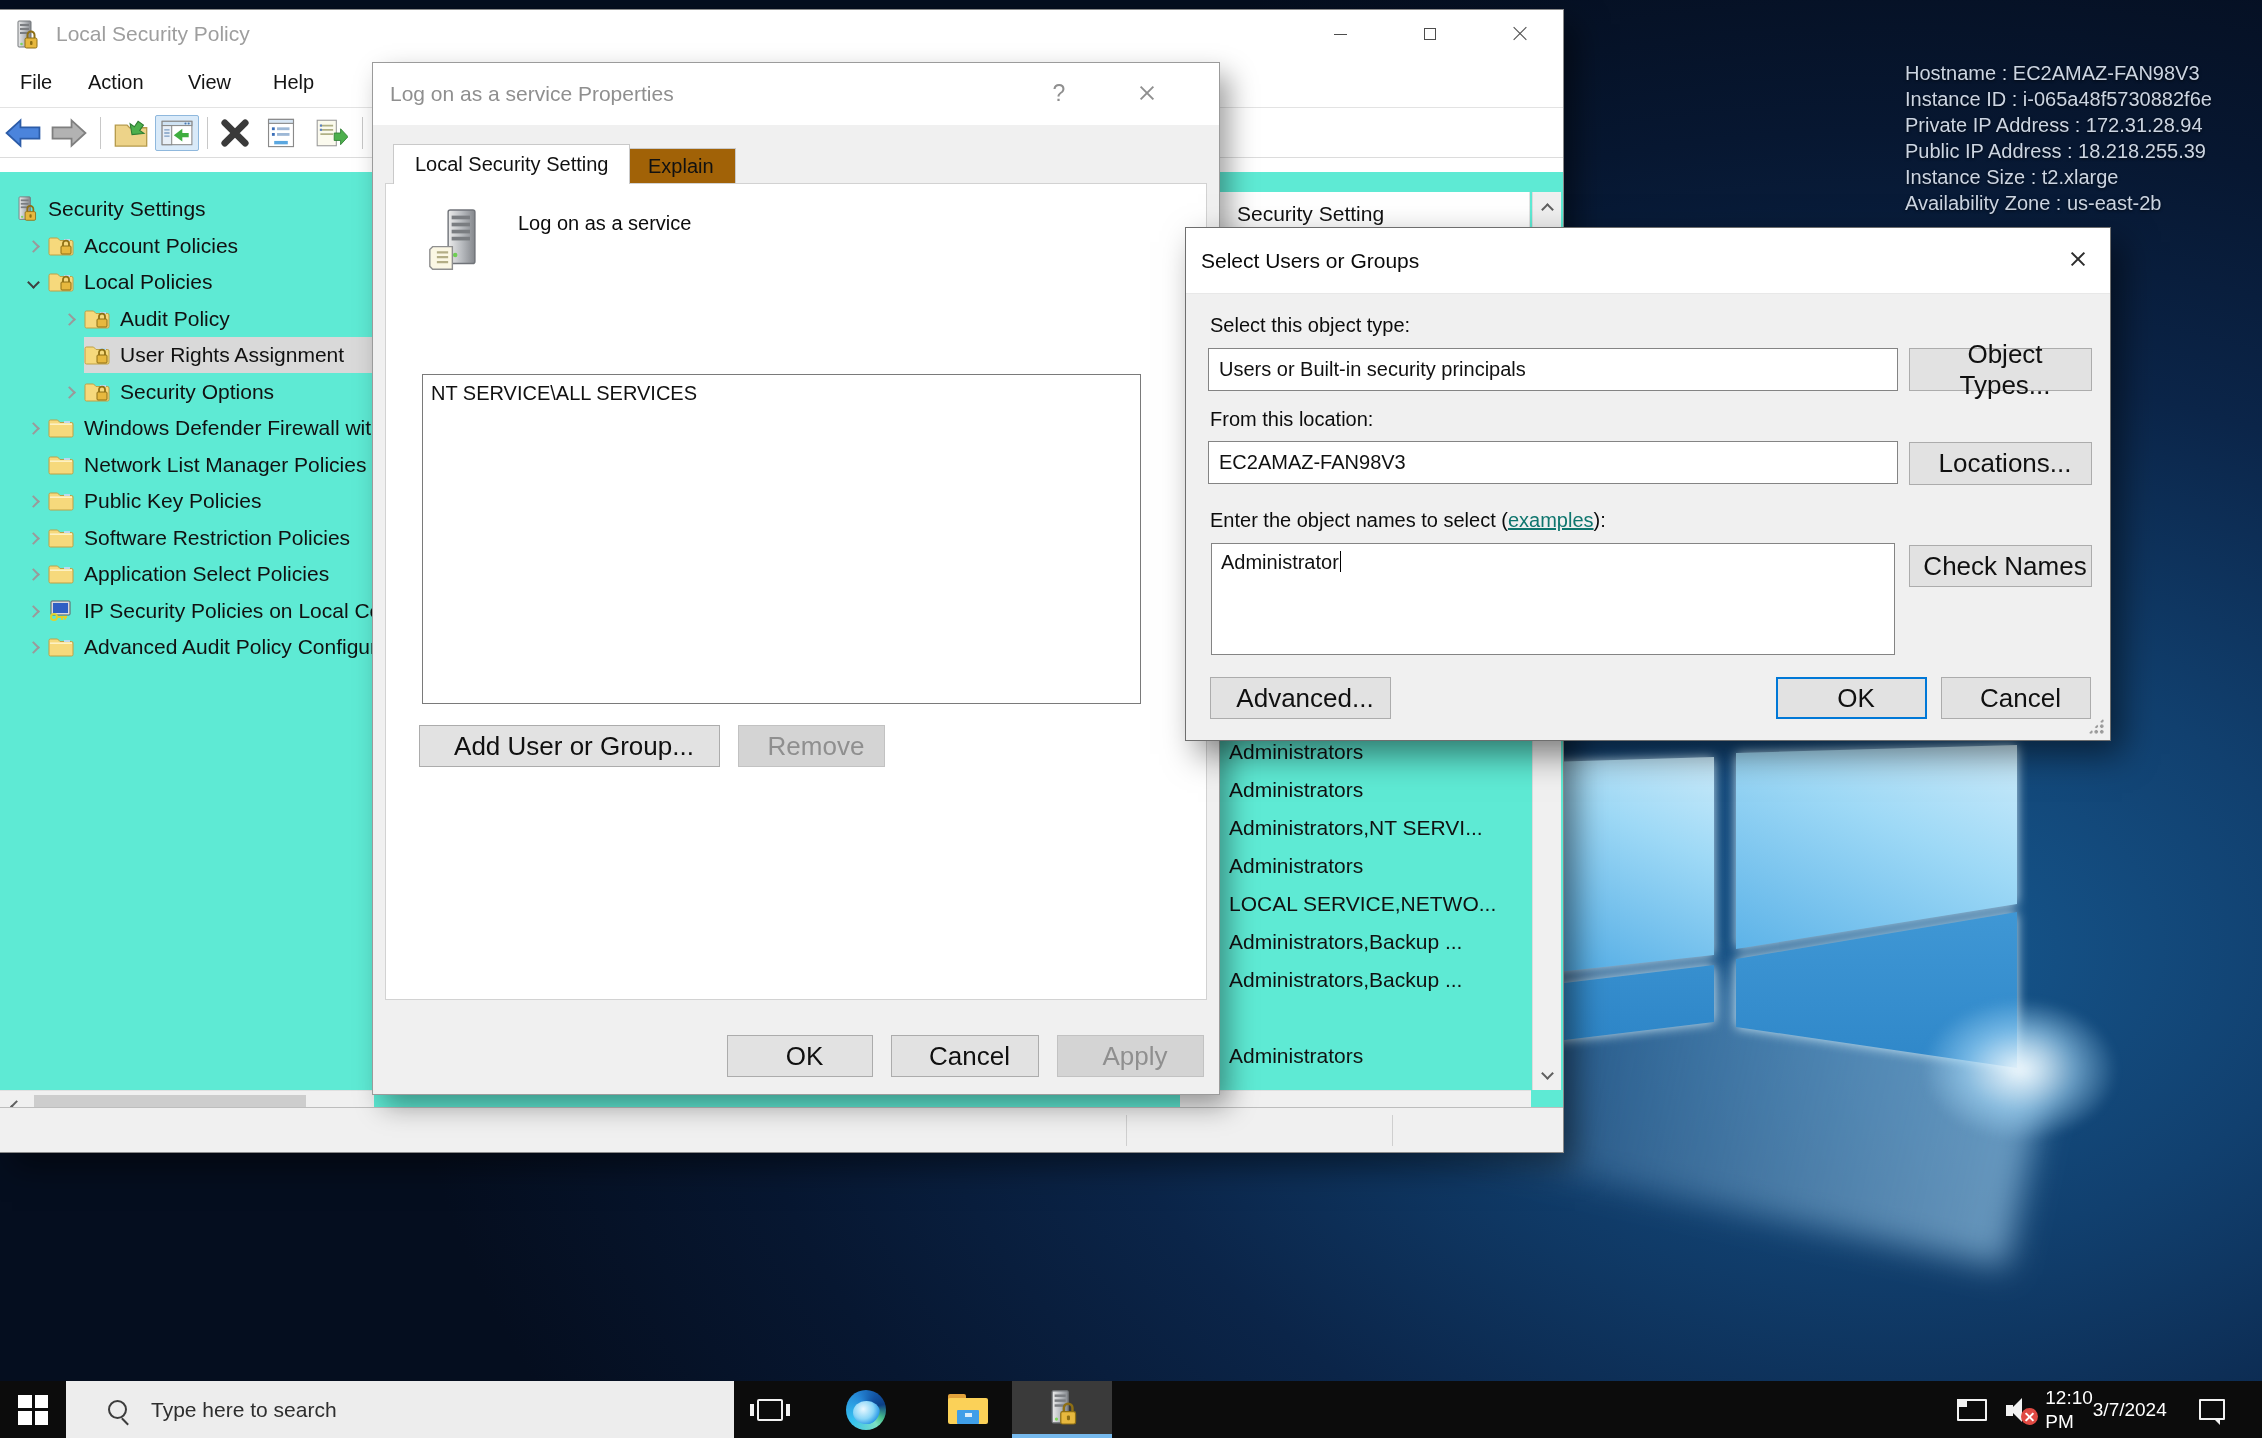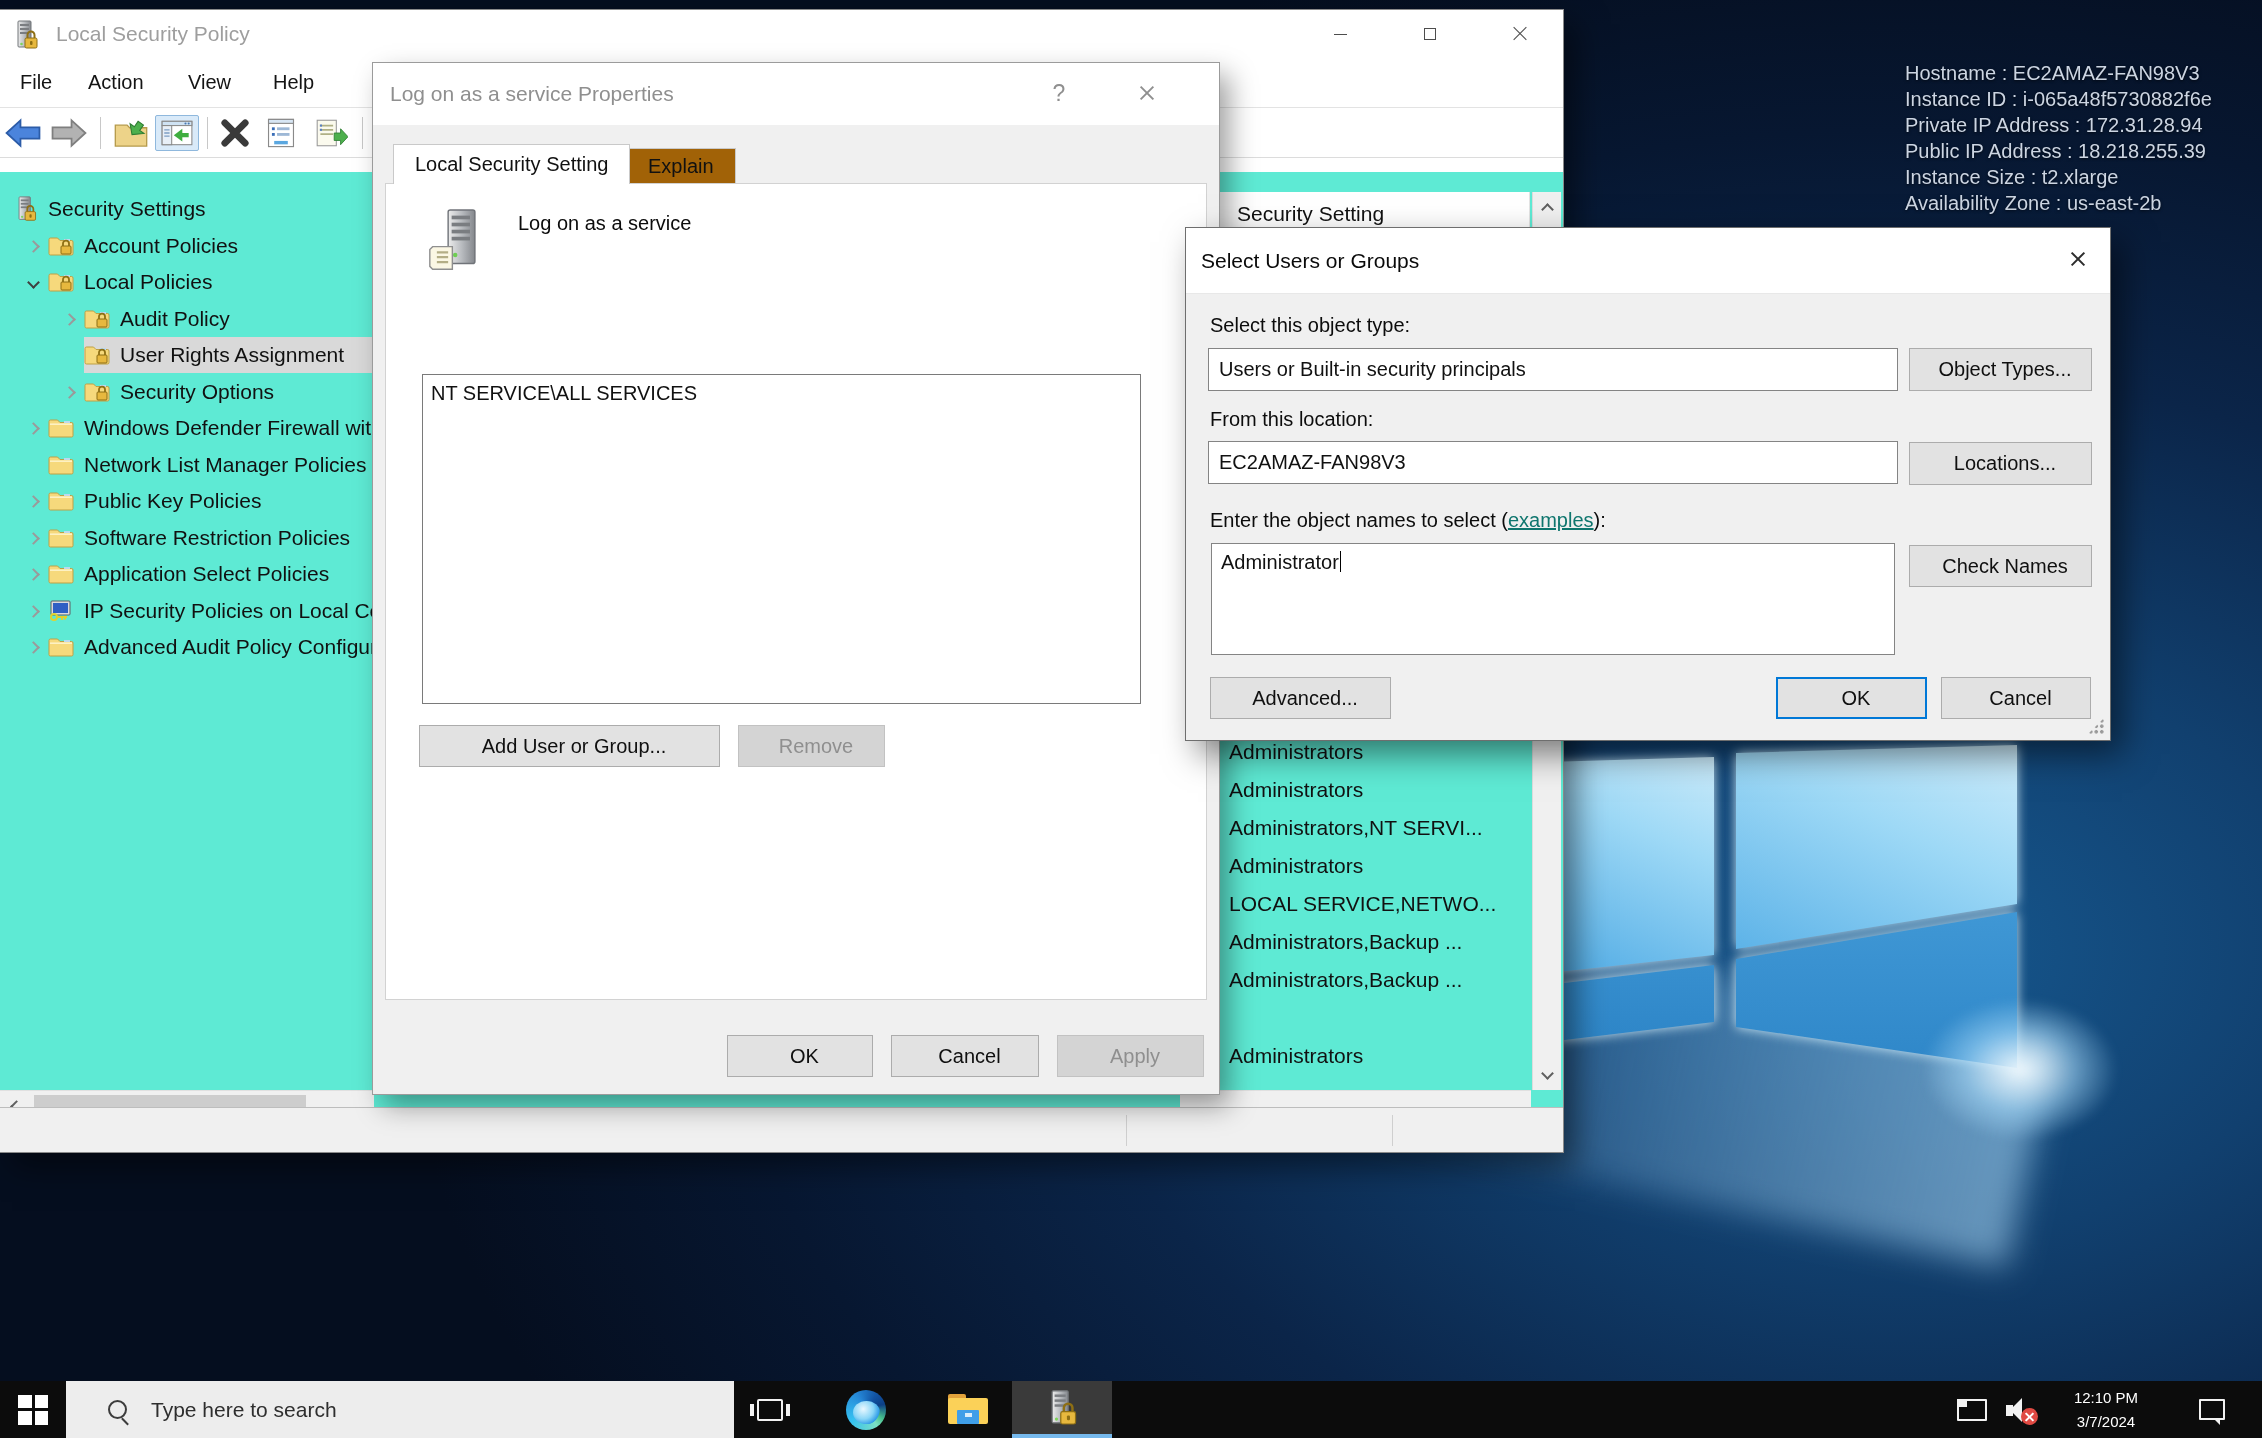--- a/index.html
+++ b/index.html
@@ -60,21 +60,21 @@
   .rp-row { position:absolute; height:38px; line-height:38px; padding-left:49px; font-size:21px; white-space:nowrap; }
   .scrollbar { position:absolute; background:#f0f0f0; }
   .sb-btn { position:absolute; display:flex; align-items:center; justify-content:center; }
   .sb-thumb { position:absolute; background:#cdcdcd; }
 
   #mw-statusbar { position:absolute; left:0; bottom:0; width:100%; height:45px; background:#f0f0f0; border-top:1px solid #bdbdbd; }
   .status-div { position:absolute; top:7px; height:31px; border-left:1px solid #cfcfcf; }
 
   
   .dlg-title { font-size:21px; }
-  .btn { position:absolute; background:#e2e2e2; border:1px solid #acacac; font-size:20px; color:#101010;
+  .btn { position:absolute; background:#e2e2e2; border:1px solid #acacac; font-size:26px; color:#101010;
     display:flex; align-items:center; justify-content:center; font-family:inherit;padding-left:9px; }
   .btn.disabled { background:#d4d4d4; border-color:#c2c2c2; color:#8f8f8f; }
   .btn.default { border:2px solid #0078d7; }
   .fld { position:absolute; background:#fff; border:1px solid #848484; font-size:20px; padding:0 10px; line-height:40px; white-space:nowrap; overflow:hidden; }
   .lbl { position:absolute; font-size:20px; color:#0c0c0c; white-space:nowrap; }
 
   #prop-dialog { left:373px; top:63px; width:846px; height:1031px;
     box-shadow:0 0 0 1px #9b9b9b, 10px 12px 26px rgba(0,0,0,.38); }
   #pd-titlebar { height:62px; padding-left:17px; }
   #pd-title { color:#8f8f8f; }
@@ -122,21 +122,21 @@
   .net-icon::before { content:""; position:absolute; left:-2px; top:-2px; width:10px; height:8px; background:#f2f2f2; }
   .spk { position:relative; width:34px; height:30px; }
   .spk .box { position:absolute; left:2px; top:10px; width:7px; height:11px; background:#f2f2f2; }
   .spk .cone { position:absolute; left:6px; top:3px; width:0; height:0; border-right:12px solid #f2f2f2;
     border-top:12px solid transparent; border-bottom:12px solid transparent; }
   .mute-badge { position:absolute; right:0; bottom:0; width:17px; height:17px; border-radius:50%; background:#e04a43;
     display:flex; align-items:center; justify-content:center; }
   .mute-badge i { position:relative; width:9px; height:9px; display:block; }
   .mute-badge i::before,.mute-badge i::after { content:""; position:absolute; left:-1px; top:4px; width:11px; border-top:2px solid #fff; }
   .mute-badge i::before { transform:rotate(45deg); } .mute-badge i::after { transform:rotate(-45deg); }
-  #tb-clock { flex-direction:column; color:#fff; font-size:15px; line-height:24px; }
+  #tb-clock { flex-direction:row; color:#fff; font-size:19px; line-height:24px; }
   .ac-icon { position:relative; width:26px; height:21px; border:2px solid #f2f2f2; border-radius:1px; }
   .ac-icon::after { content:""; position:absolute; right:3px; bottom:-7px; width:0; height:0;
     border-top:6px solid #f2f2f2; border-left:6px solid transparent; }
 </style>
 </head>
 <body>
 
 <svg width="0" height="0" style="position:absolute" aria-hidden="true">
   <defs>
     <linearGradient id="g-tower" x1="0" y1="0" x2="1" y2="0">

